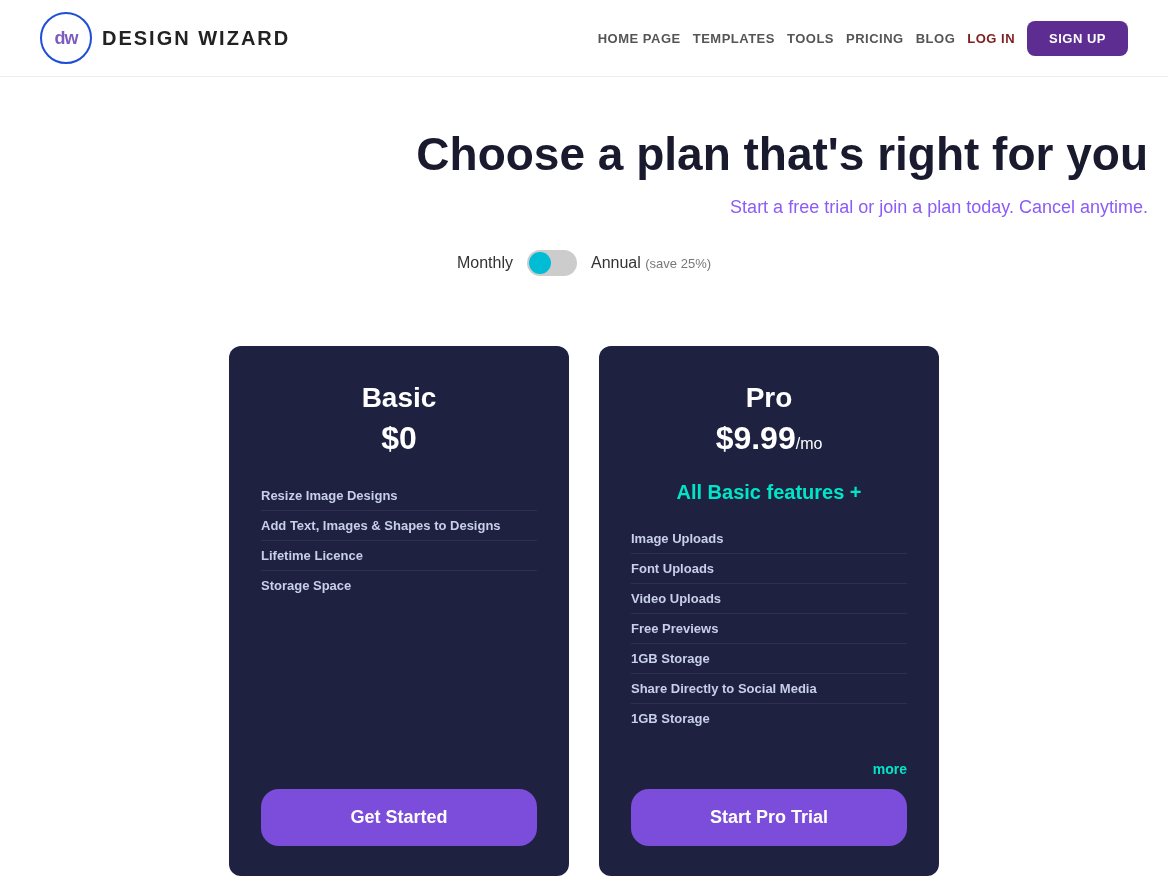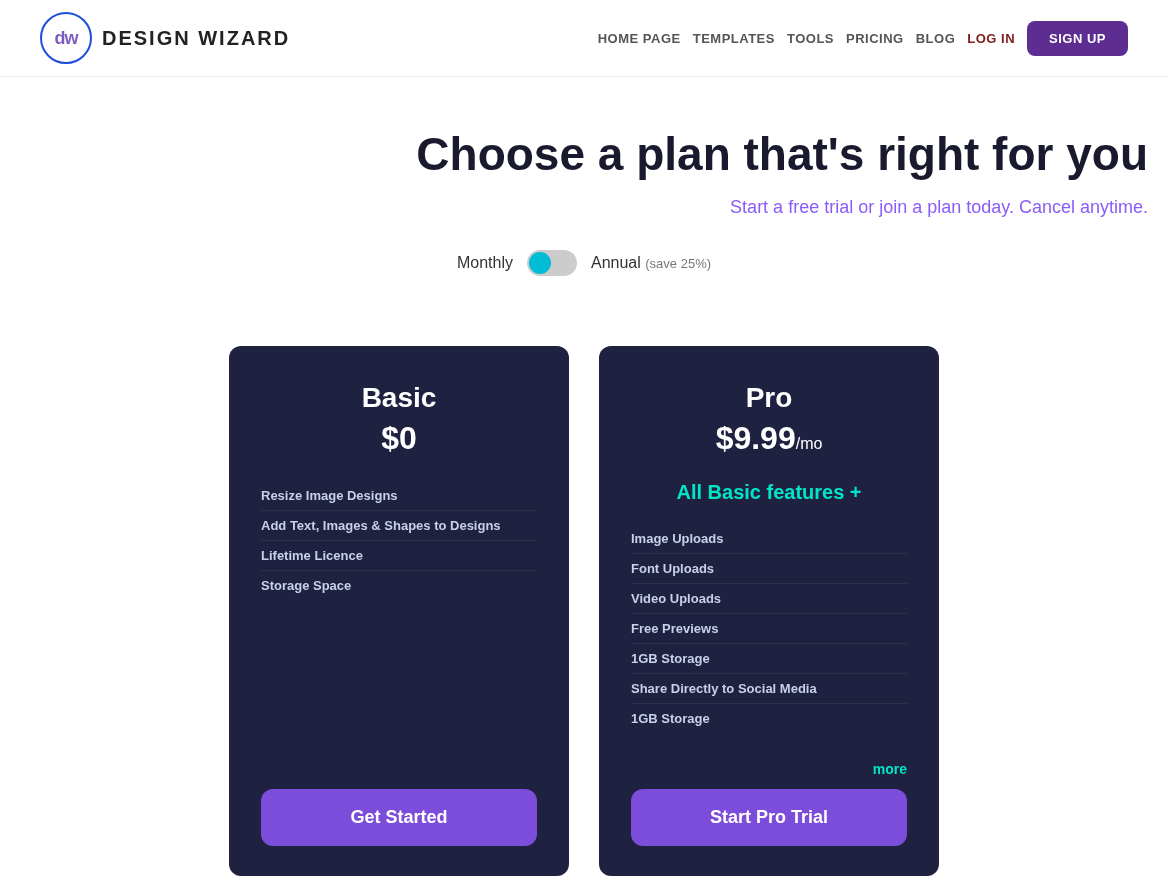--- a/index.html
+++ b/index.html
@@ -179,21 +179,21 @@
       cursor: pointer;
       margin-bottom: 12px;
     }
     .card-btn {
       display: block;
       width: 100%;
       padding: 18px;
       background: #7c4ddb;
       color: #fff;
       border: none;
-      border-radius: 12px;
+      border-radius: 18px;
       font-size: 18px;
       font-weight: 700;
       text-align: center;
       cursor: pointer;
       margin-top: auto;
     }
   </style>
 </head>
 <body>
 

